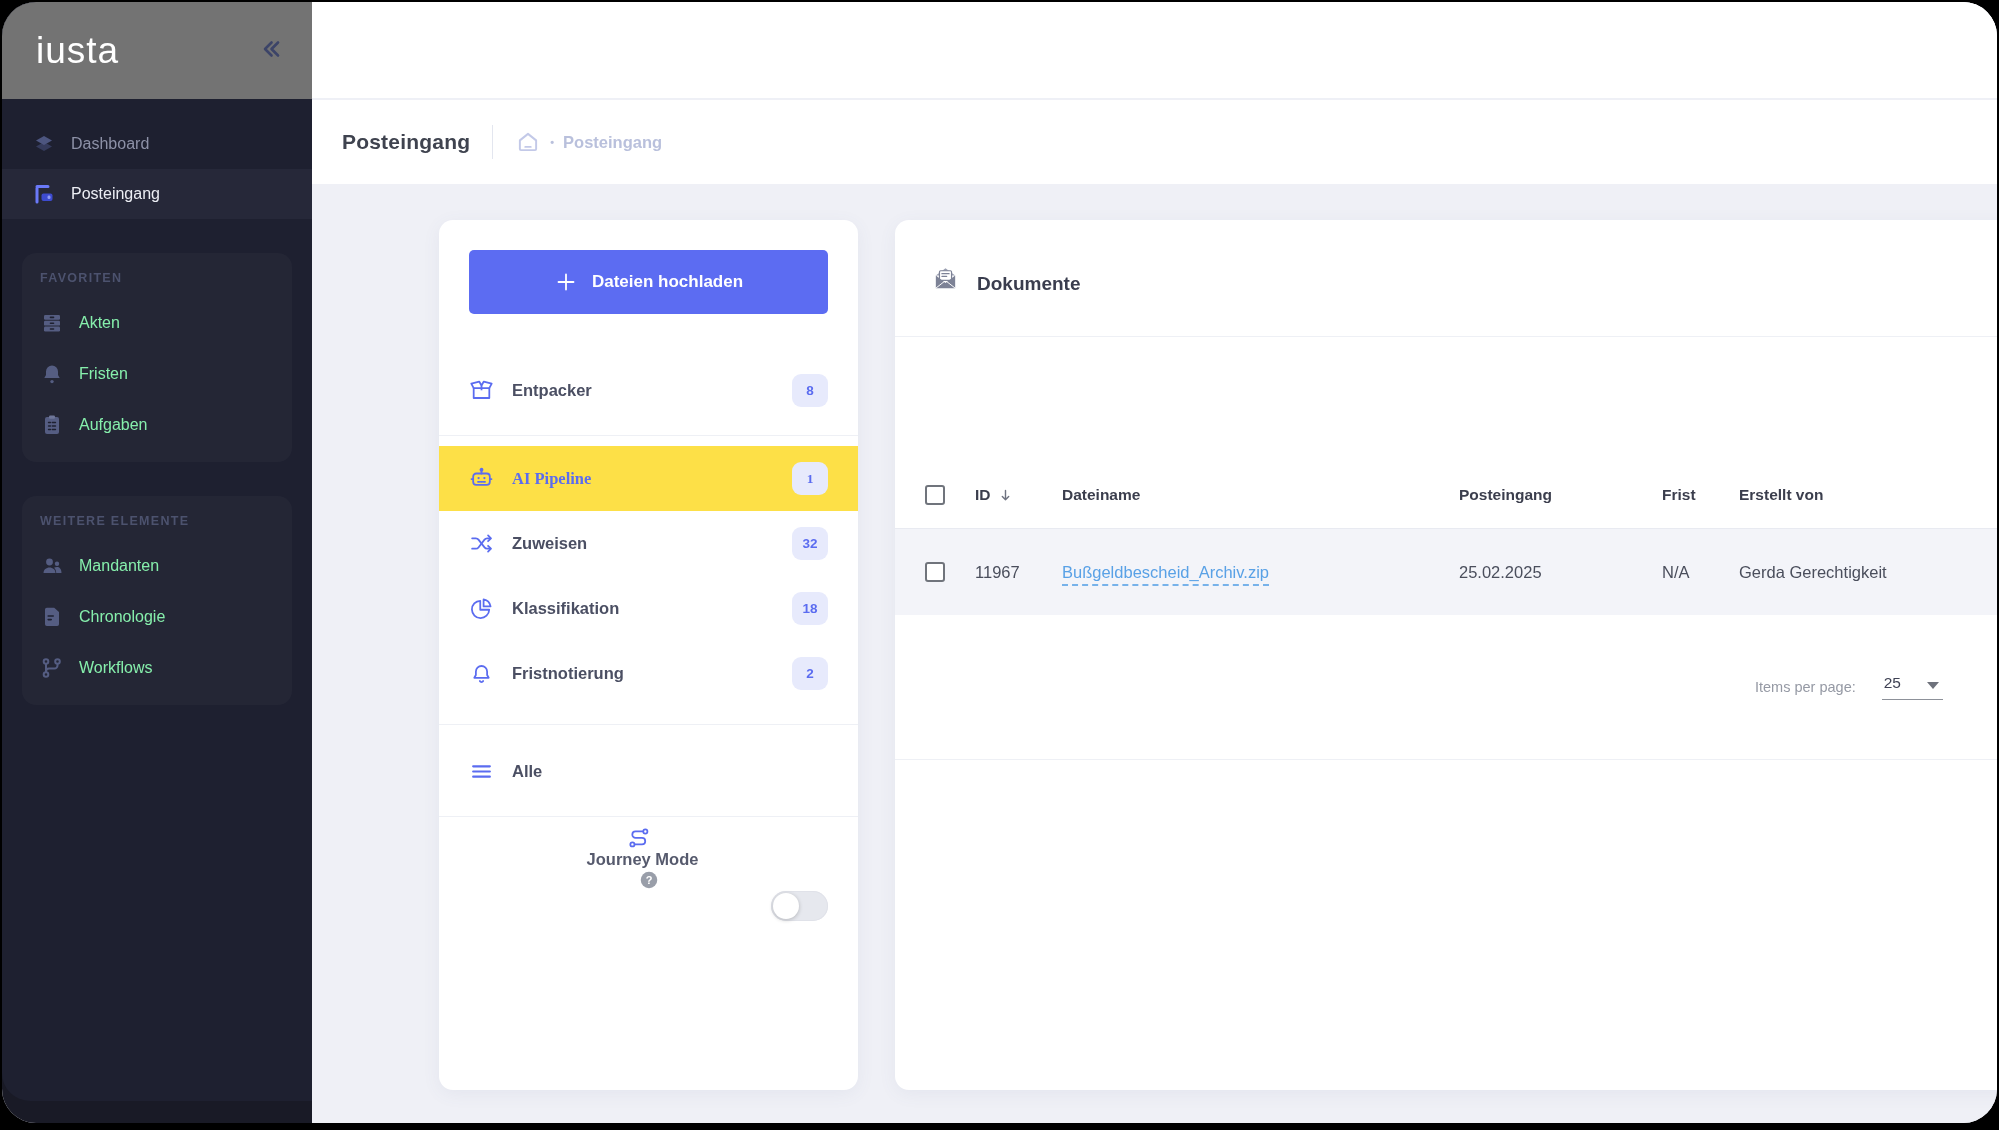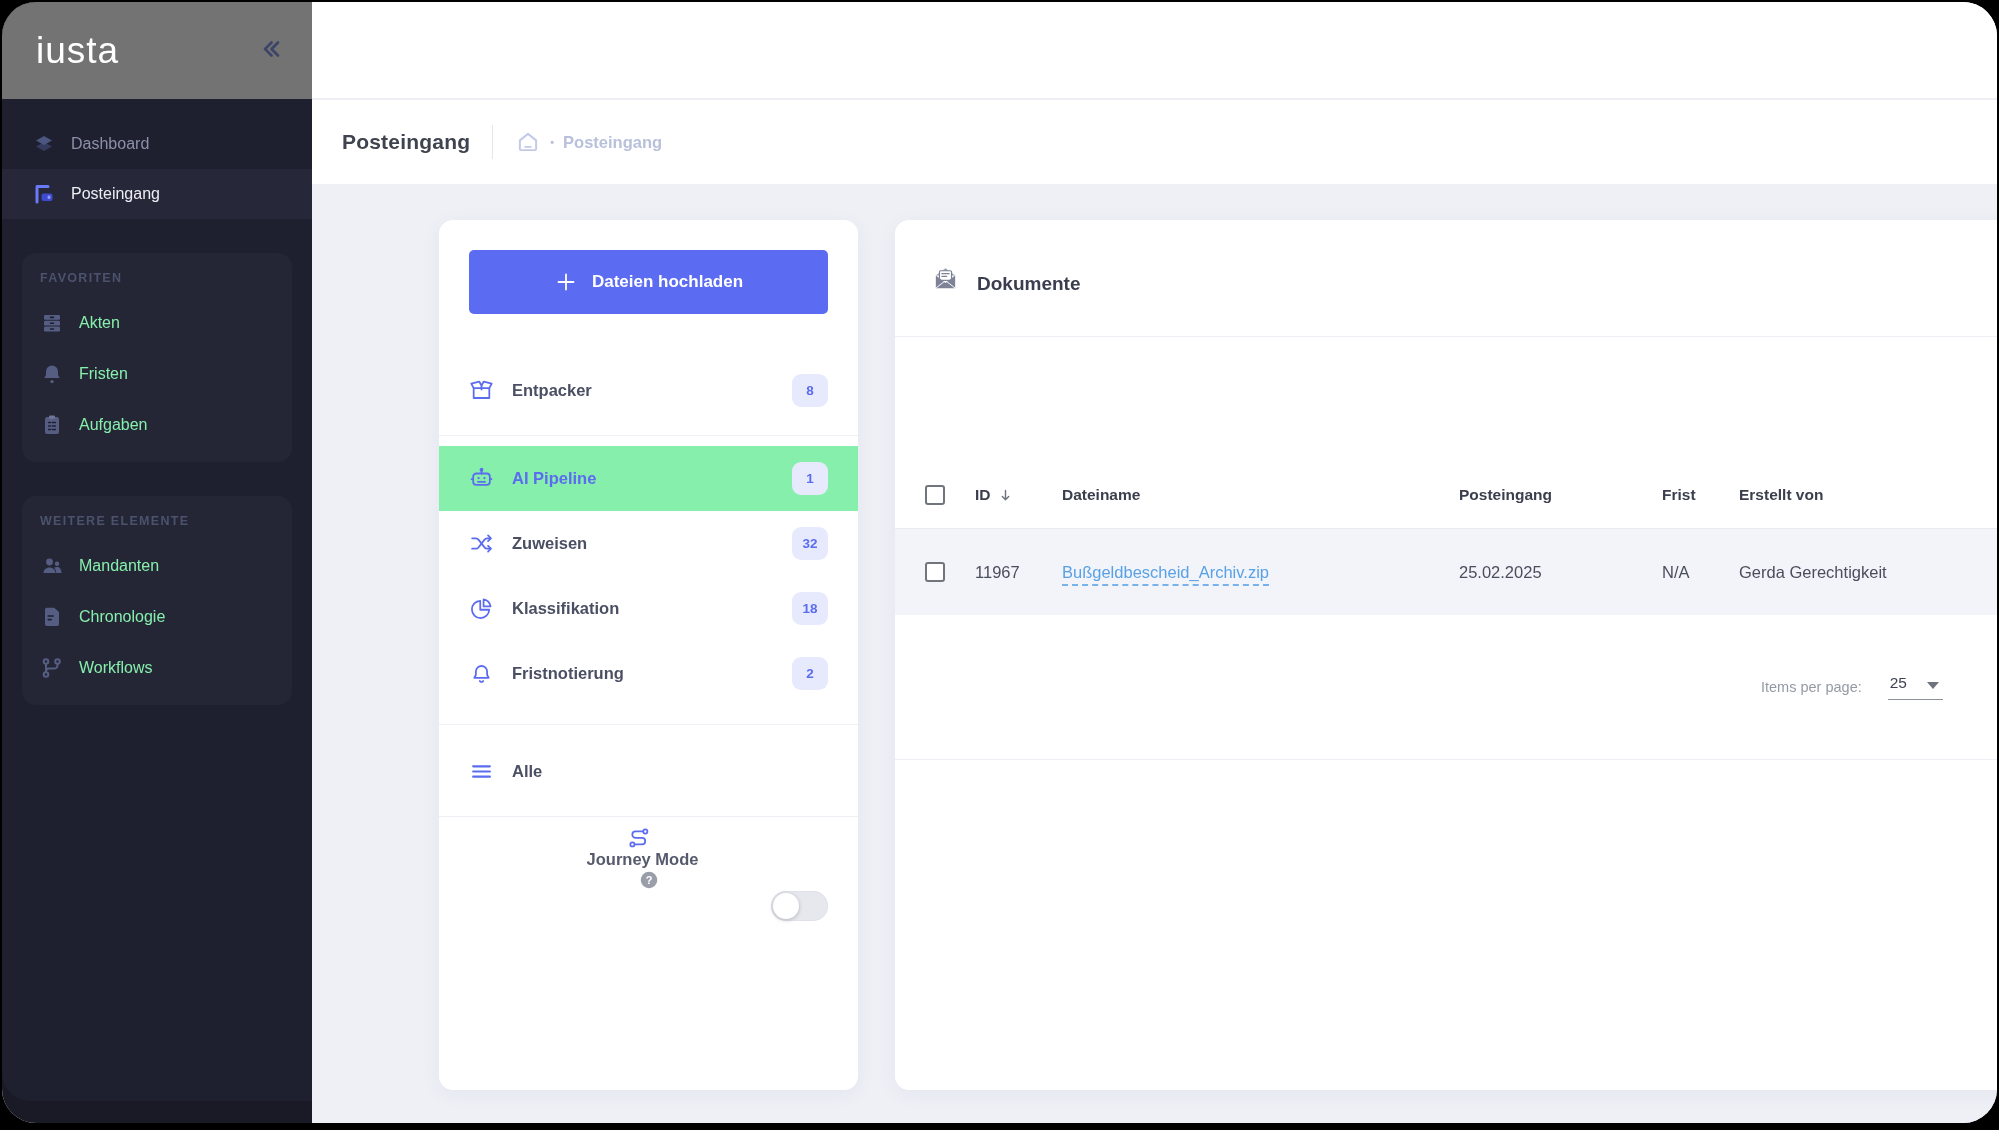--- a/index.html
+++ b/index.html
@@ -33,21 +33,21 @@
   .content { position:absolute; left:0; right:0; top:182px; bottom:0; }
   .card { background:#fff; border-radius:14px; box-shadow:0 4px 18px rgba(90,100,140,.07); }
   .left-card { position:absolute; left:127px; top:36px; width:419px; height:870px; padding:0 30px; }
   .right-card { position:absolute; left:583px; top:36px; right:-26px; height:870px; overflow:hidden; }
 
   
   .upload-btn { margin-top:30px; height:64px; width:100%; border:none; border-radius:5px; background:#5c6cf2; color:#fff; font-size:17px; font-weight:bold; font-family:inherit; display:flex; align-items:center; justify-content:center; gap:14px; cursor:pointer; }
   .plist { margin-top:44px; }
   .prow { height:65px; display:flex; align-items:center; color:#4b4f63; font-size:16.5px; font-weight:bold; padding:0 30px; margin:0 -30px; cursor:pointer; }
   .prow .ic { width:25px; height:25px; margin-right:18px; color:#5b6cf0; flex:0 0 25px; }
-  .prow.active { background:#86efac; color:#5b6cf0; }
+  .prow.active { background:#fde047; color:#5b6cf0;font-family:Liberation Serif, serif; }
   .badge { margin-left:auto; min-width:36px; height:33px; border-radius:9px; background:#e7eafc; color:#5b6cf0; font-size:13.5px; font-weight:bold; display:flex; align-items:center; justify-content:center; }
   .hdiv { height:1px; background:#eef0f5; margin:8px -30px; }
   .hdiv.sp1 { margin-top:12px; margin-bottom:10px; }
   .alle-row { margin-top:14px; margin-bottom:12px; }
   .journey { height:96px; display:flex; align-items:center; margin:8px -30px 0; padding:0 30px;flex-direction:column; }
   .journey .ic { width:25px; height:25px; margin-right:18px; color:#5b6cf0; flex:0 0 25px; }
   .journey-label { color:#565a6d; font-size:16.5px; font-weight:bold; margin-right:12px; }
   .toggle { margin-left:auto; width:57px; height:30px; border-radius:16px; background:#e6e8ee; position:relative; cursor:pointer; box-shadow:inset 0 0 0 1px #e0e2e9; }
   .toggle .knob { position:absolute; left:2px; top:2px; width:26px; height:26px; border-radius:50%; background:#fff; box-shadow:0 1px 4px rgba(0,0,0,.22); }
 
@@ -61,21 +61,21 @@
   .c-check { width:50px; display:flex; align-items:center; }
   .c-id { width:87px; display:flex; align-items:center; gap:6px; }
   .c-file { width:397px; }
   .c-date { width:203px; }
   .c-frist { width:77px; }
   .c-by { flex:1; }
   .checkbox { width:20px; height:20px; border:2px solid #70747c; border-radius:3px; background:#fff; cursor:pointer; }
   .filelink { color:#59a1e6; text-decoration:none; border-bottom:2px dashed #77b2ea; padding-bottom:3px; cursor:pointer; }
   .pagebar { height:145px; display:flex; align-items:center; justify-content:flex-end; padding-right:80px; border-bottom:1px solid #eef0f5; }
   .ipp-label { color:#9599a4; font-size:14.5px; margin-right:26px; }
-  .ipp-select { display:flex; align-items:end; gap:20px; border-bottom:1.5px solid #8d9199; padding:0 4px 7px 2px; cursor:pointer; }
+  .ipp-select { display:flex; align-items:end; gap:26px; border-bottom:1.5px solid #8d9199; padding:0 4px 7px 2px; cursor:pointer; }
   .ipp-value { color:#3f4254; font-size:15.5px; }
   .caret { width:0; height:0; border-left:6px solid transparent; border-right:6px solid transparent; border-top:7px solid #6e727c; margin-bottom:3px; }
 </style>
 </head>
 <body>
 
 <div class="window">
 
   <div class="sidebar">
     <div class="sidebar-inner">

